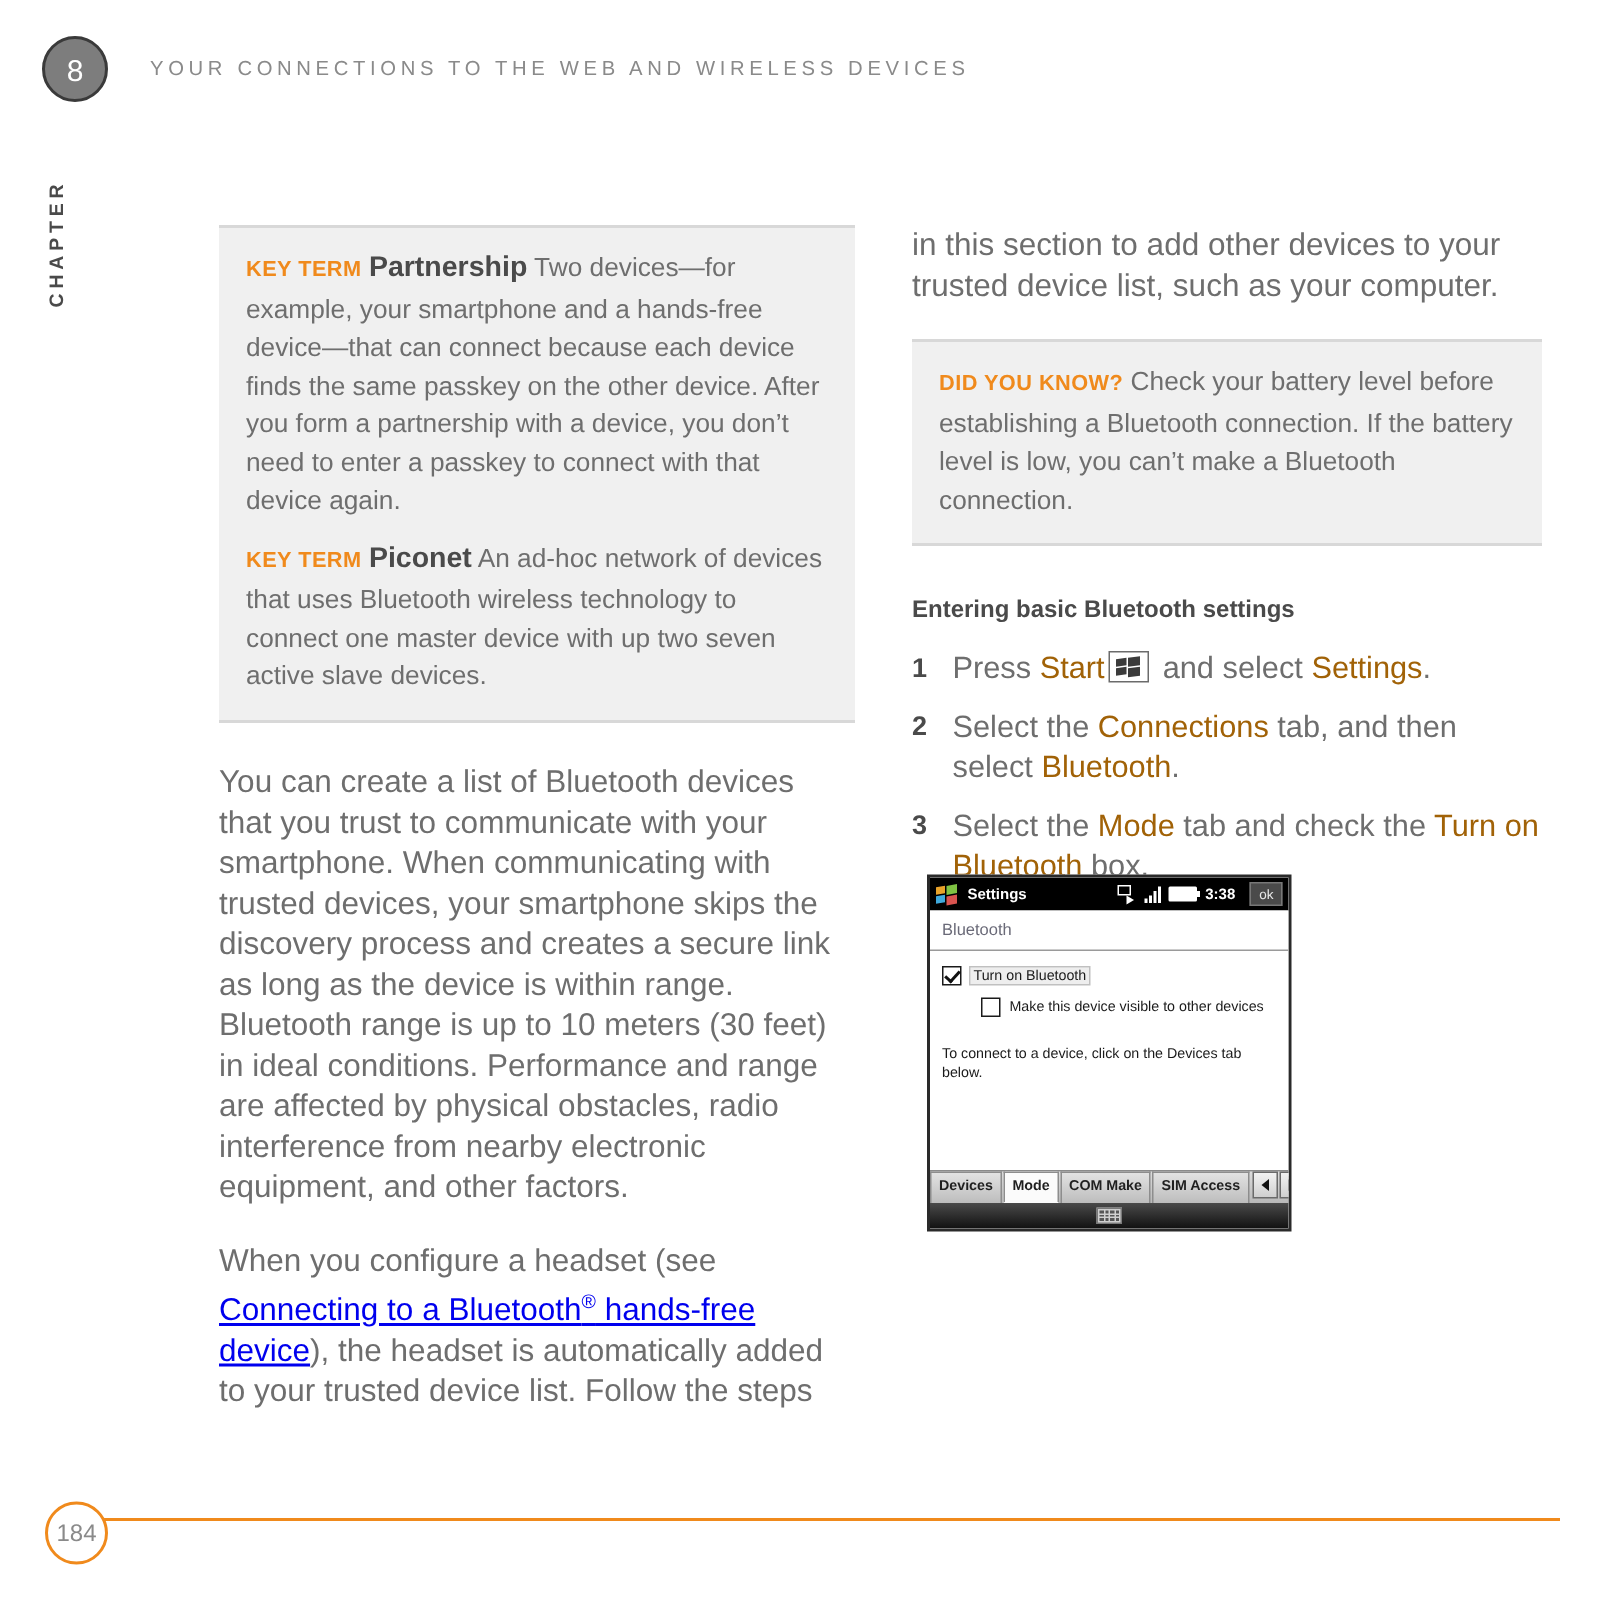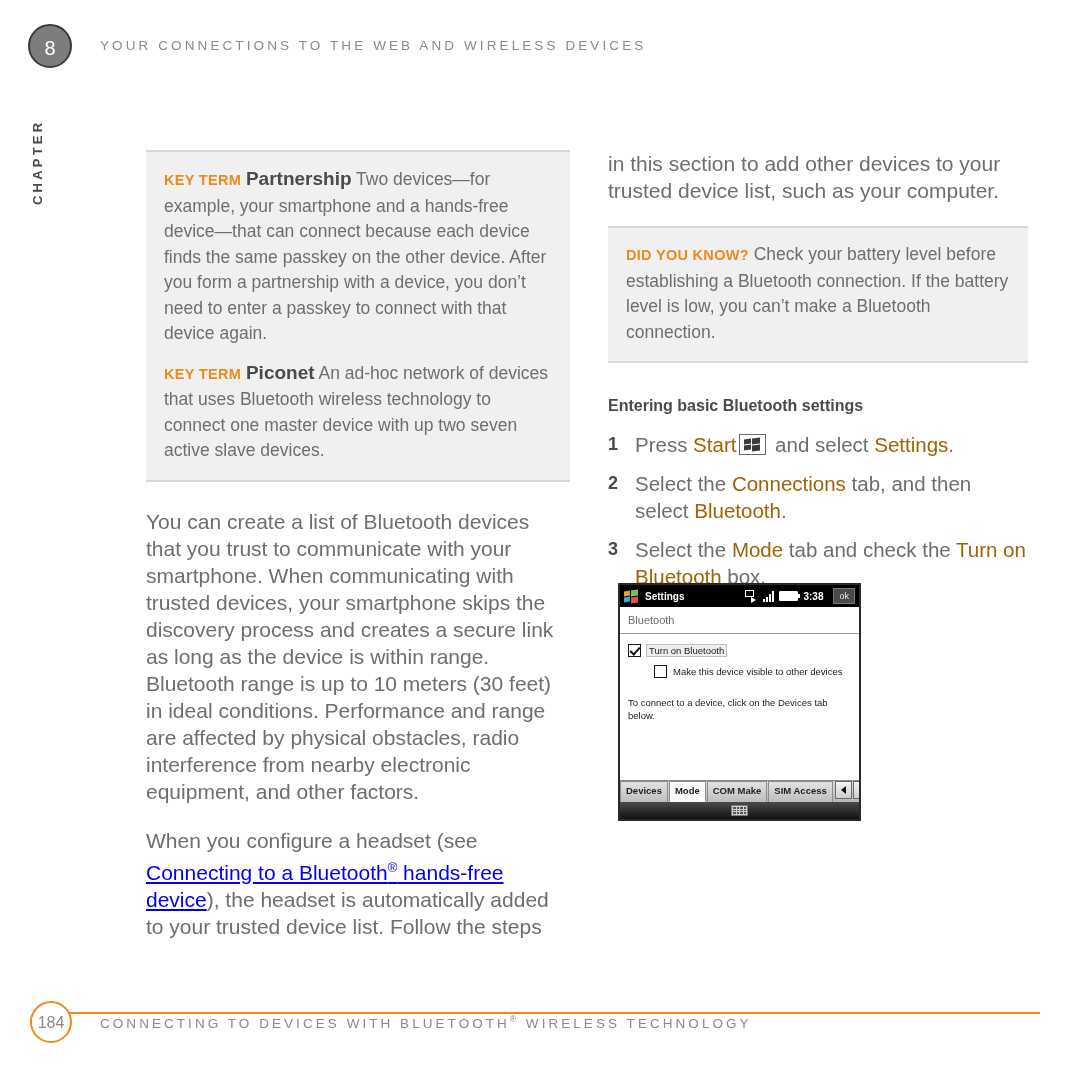--- a/index.html
+++ b/index.html
@@ -548,14 +548,13 @@
         <span></span>
         <span></span>
         <span></span>
     </span>
   </div>
 </div>
 
 <div id="page-footer">
   <div id="footer-rule"></div>
   <div id="page-number">184</div>
-  <div id="footer-title"><span>CONNECTING TO DEVICES WITH BLUETOOTH</span><sup>®</sup><span> WIRELESS TECHNOLOGY</span></div>
 </div>
 
 </body></html>

